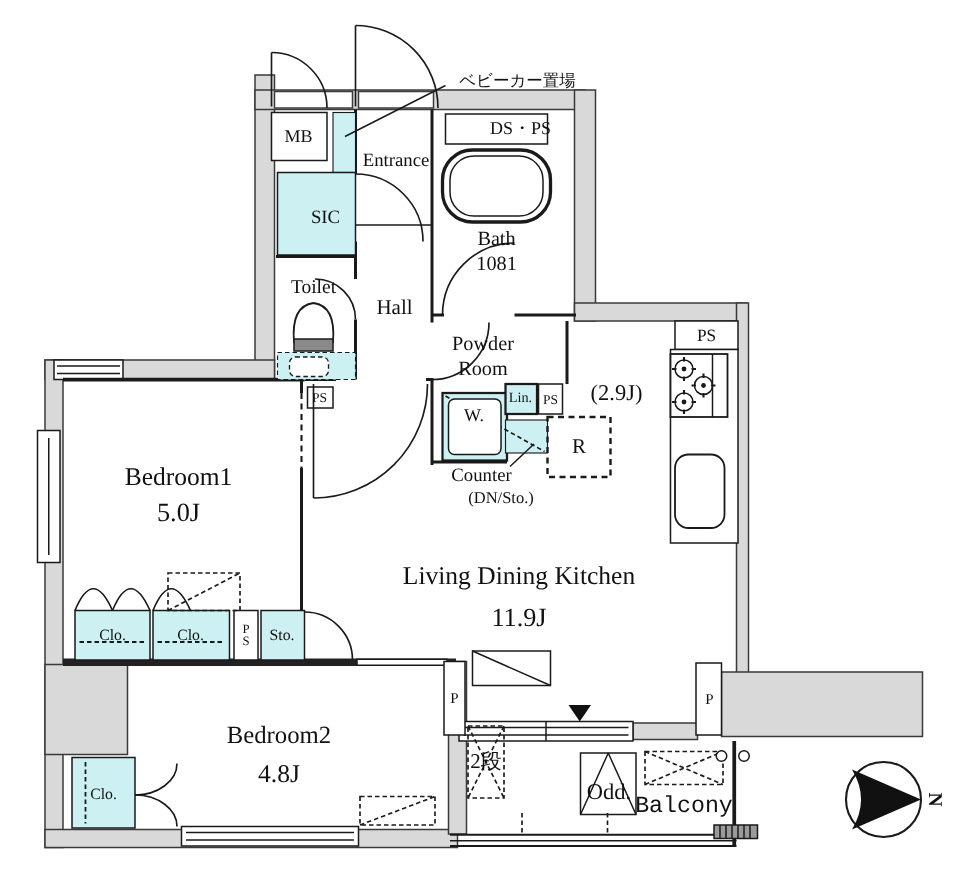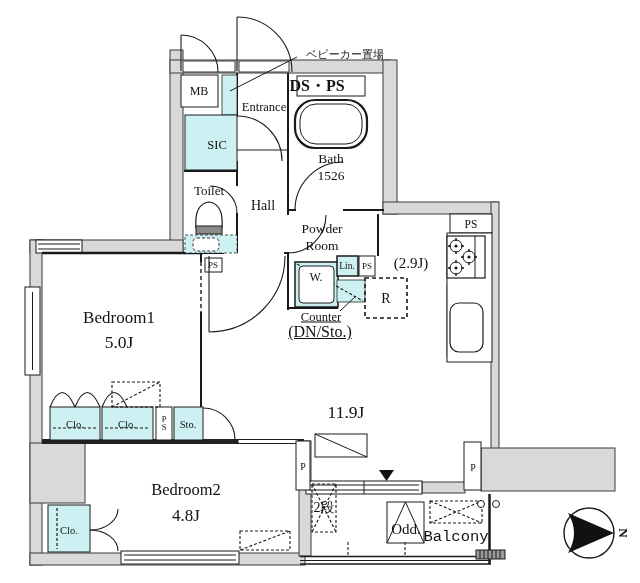--- a/index.html
+++ b/index.html
@@ -201,38 +201,39 @@
     </g>
 
     <g>
       <circle cx="589" cy="533" r="25" fill="none" stroke="#1a1a1a" stroke-width="1.4"></circle>
       <path d="M614,533 L568,513 Q580,533 568,553 Z" fill="#111" stroke="none"></path>
     </g>
   </svg>
 
   <div class="lbl" style="left:345px;top:54px;font-size:11px;">ベビーカー置場</div>
   <div class="lbl" style="left:199px;top:91px;font-size:12px;">MB</div>
-  <div class="lbl" style="left:317px;top:86px;font-size:16px;font-weight:bold;">DS・PS</div>
+  <div class="lbl" style="left:347px;top:86px;font-size:12px;">DS・PS</div>
   <div class="lbl" style="left:264px;top:107px;font-size:12.5px;">Entrance</div>
   <div class="lbl" style="left:217px;top:145px;font-size:12.5px;">SIC</div>
   <div class="lbl" style="left:209px;top:191px;font-size:13px;">Toilet</div>
   <div class="lbl" style="left:263px;top:206px;font-size:14px;">Hall</div>
   <div class="lbl" style="left:331px;top:159px;font-size:13.5px;">Bath</div>
-  <div class="lbl" style="left:331px;top:176px;font-size:13.5px;">1526</div>
+  <div class="lbl" style="left:331px;top:176px;font-size:13.5px;">1081</div>
   <div class="lbl" style="left:322px;top:229px;font-size:13.5px;">Powder</div>
   <div class="lbl" style="left:322px;top:246px;font-size:13.5px;">Room</div>
   <div class="lbl" style="left:316px;top:277px;font-size:12px;">W.</div>
   <div class="lbl" style="left:347px;top:266px;font-size:9.5px;">Lin.</div>
   <div class="lbl" style="left:367px;top:266px;font-size:9px;">PS</div>
   <div class="lbl" style="left:213px;top:265px;font-size:9px;">PS</div>
   <div class="lbl" style="left:471px;top:224px;font-size:11.5px;">PS</div>
   <div class="lbl" style="left:386px;top:299px;font-size:14px;">R</div>
-  <div class="lbl" style="left:321px;top:317px;font-size:12.5px;text-decoration:underline;">Counter</div>
-  <div class="lbl" style="left:320px;top:332px;font-size:16px;text-decoration:underline;">(DN/Sto.)</div>
+  <div class="lbl" style="left:321px;top:317px;font-size:12.5px;">Counter</div>
+  <div class="lbl" style="left:334px;top:332px;font-size:11px;">(DN/Sto.)</div>
   <div class="lbl" style="left:411px;top:263px;font-size:15px;">(2.9J)</div>
+  <div class="lbl" style="left:346px;top:384px;font-size:17px;">Living Dining Kitchen</div>
   <div class="lbl" style="left:346px;top:412px;font-size:17.5px;">11.9J</div>
   <div class="lbl" style="left:119px;top:318px;font-size:17px;">Bedroom1</div>
   <div class="lbl" style="left:119px;top:342px;font-size:17.5px;">5.0J</div>
   <div class="lbl" style="left:75px;top:424px;font-size:10.5px;">Clo.</div>
   <div class="lbl" style="left:127px;top:424px;font-size:10.5px;">Clo.</div>
   <div class="lbl" style="left:188px;top:424px;font-size:10.5px;">Sto.</div>
   <div class="lbl vert" style="left:164px;top:423px;font-size:8.5px;line-height:8px;width:9px;">PS</div>
   <div class="lbl" style="left:186px;top:490px;font-size:16.5px;">Bedroom2</div>
   <div class="lbl" style="left:186px;top:516px;font-size:17px;">4.8J</div>
   <div class="lbl" style="left:69px;top:530px;font-size:10.5px;">Clo.</div>

